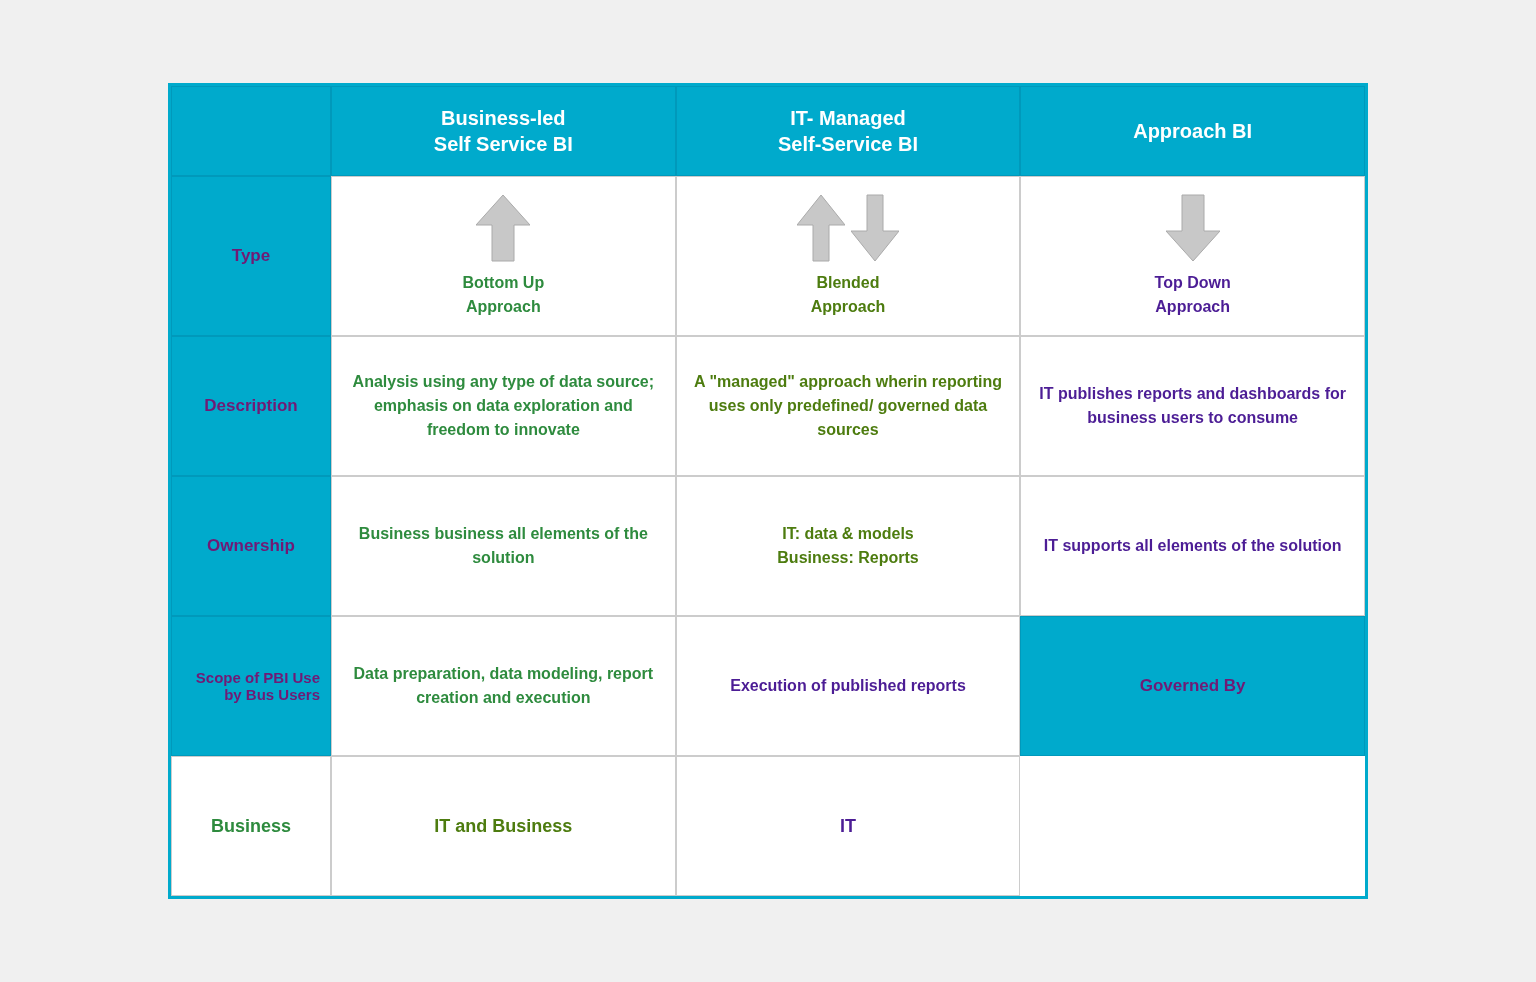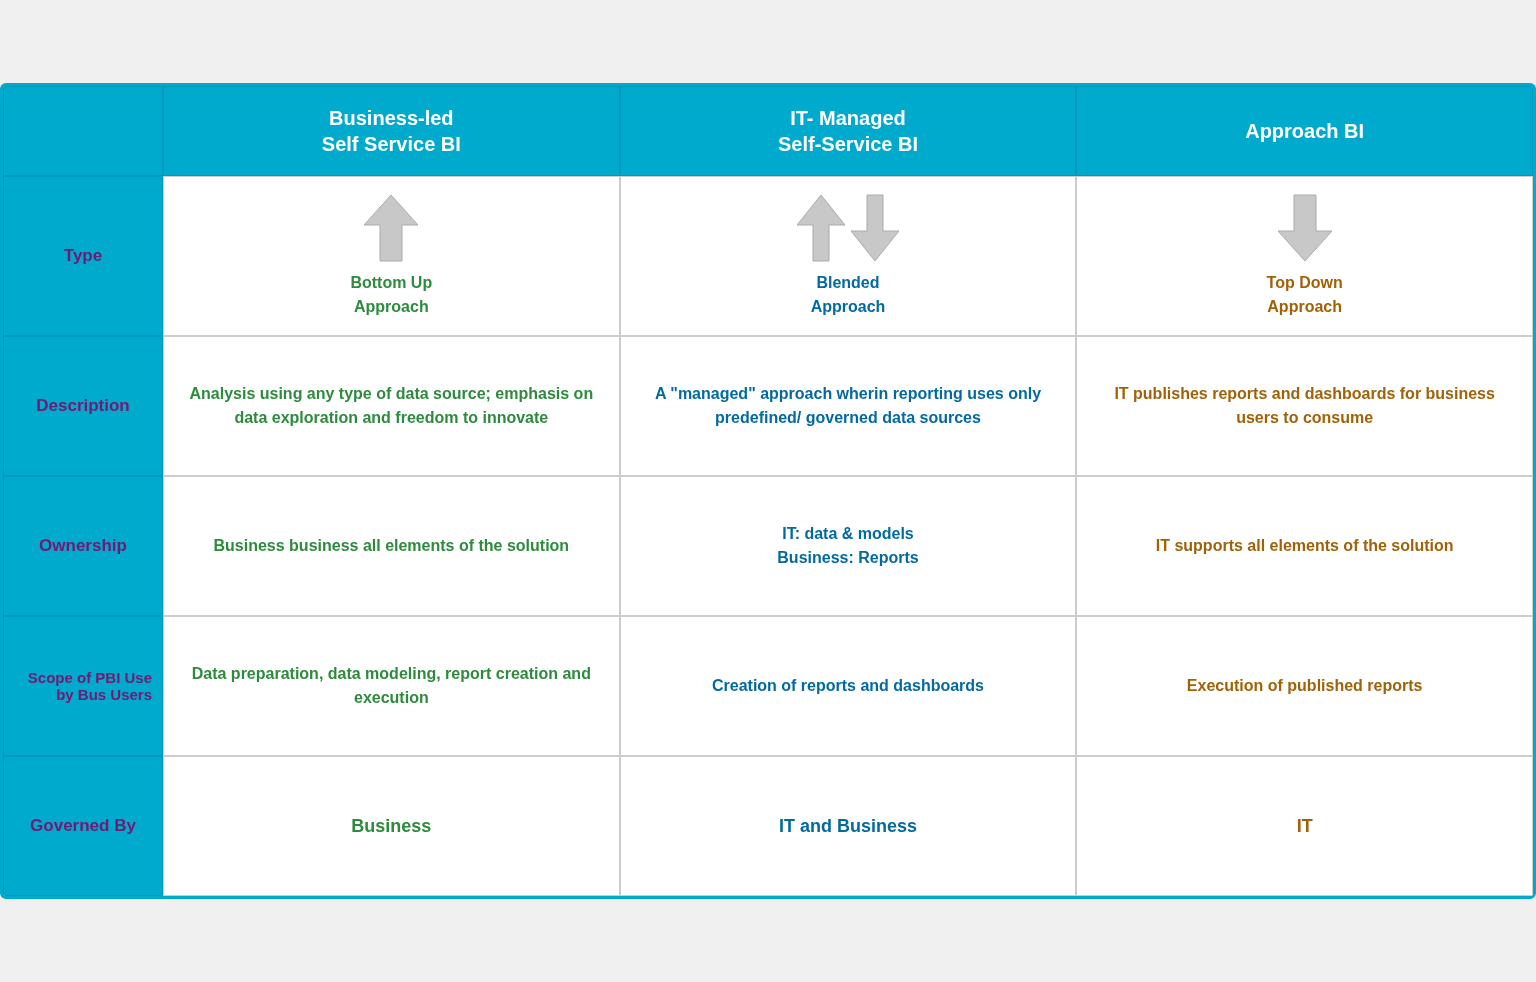--- a/index.html
+++ b/index.html
@@ -7,23 +7,23 @@
       background: #f0f0f0;
       display: flex;
       justify-content: center;
       align-items: center;
       min-height: 982px;
       font-family: Arial, sans-serif;
     }
     .table-wrapper {
       background: white;
       border: 3px solid #00aacc;
-      border-radius: 6px;
+      border-radius: 0;
       overflow: hidden;
-      width: 1536px;
+      width: 1200px;
     }
     .grid {
       display: grid;
       grid-template-columns: 160px 1fr 1fr 1fr;
       border-collapse: collapse;
     }
     
     .header-spacer {
       background: #00aacc;
       border: 1.5px solid #0099bb;
@@ -69,27 +69,27 @@
       text-align: center;
       min-height: 140px;
     }
     .text-green {
       color: #2e8b3e;
       font-weight: bold;
       font-size: 16px;
       line-height: 1.5;
     }
     .text-orange {
-      color: #0369a1;
+      color: #4d7c0f;
       font-weight: bold;
       font-size: 16px;
       line-height: 1.5;
     }
     .text-red {
-      color: #a16207;
+      color: #4c1d95;
       font-weight: bold;
       font-size: 16px;
       line-height: 1.5;
     }
     .text-italic {
     }
     
     .arrow-container {
       display: flex;
       align-items: center;
@@ -190,23 +190,20 @@
       <span class="text-red">IT supports all elements of the solution</span>
     </div>
 
     <div class="row-label" style="font-size:15px;">
       <span>Scope of PBI Use by Bus Users</span>
     </div>
     <div class="data-cell">
       <span class="text-green">Data preparation, data modeling, report creation and execution</span>
     </div>
     <div class="data-cell">
-      <span class="text-orange">Creation of reports and dashboards</span>
-    </div>
-    <div class="data-cell">
       <span class="text-red">Execution of published reports</span>
     </div>
 
     <div class="row-label">
       <span>Governed By</span>
     </div>
     <div class="data-cell">
       <span class="text-green text-italic" style="font-size:18px;">Business</span>
     </div>
     <div class="data-cell">

